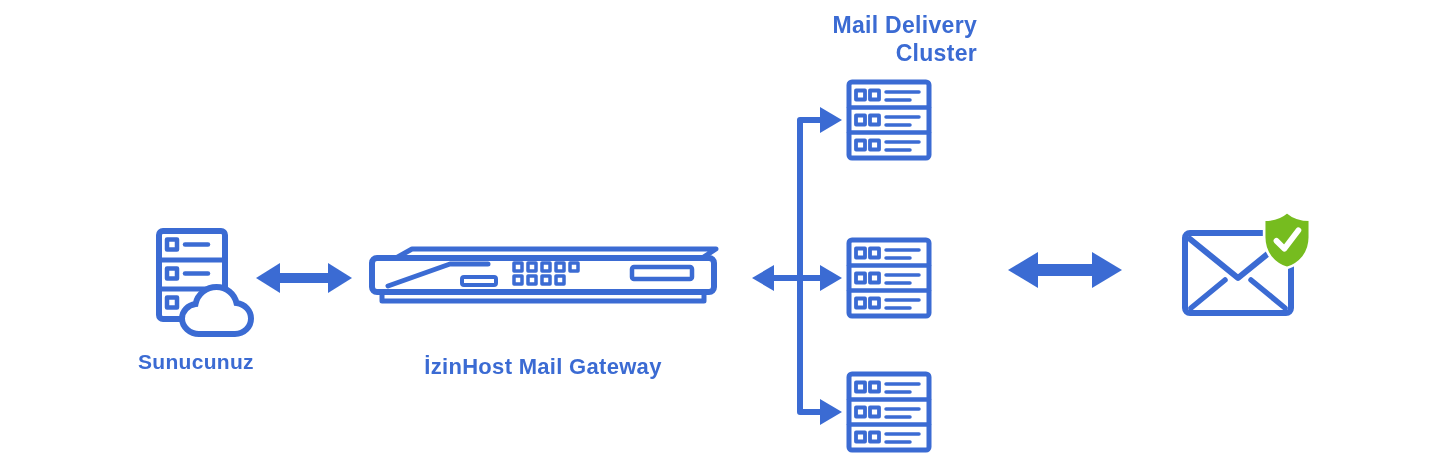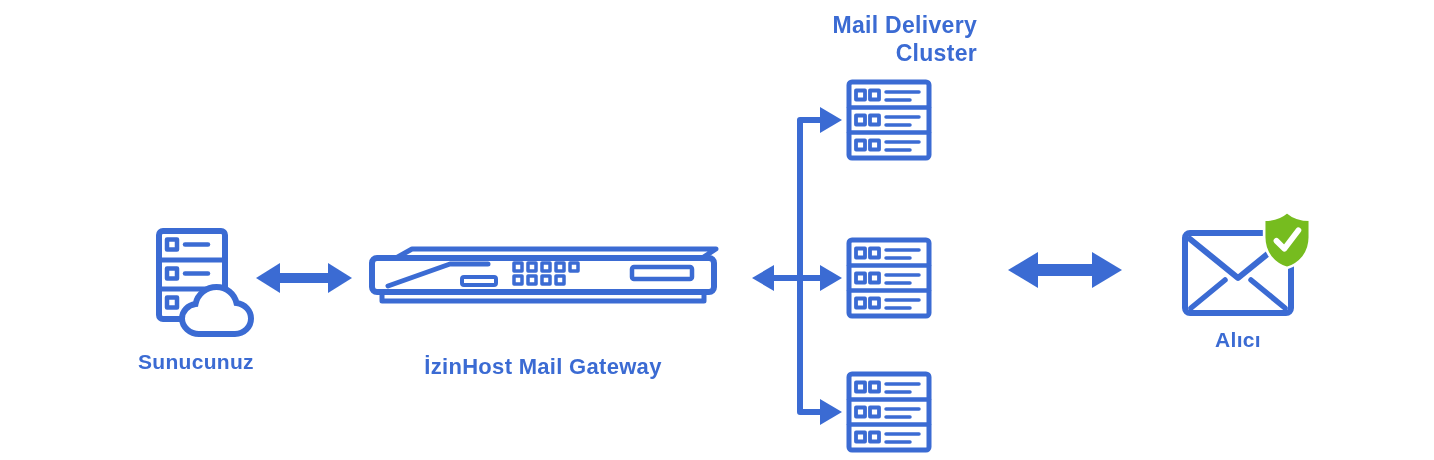--- a/index.html
+++ b/index.html
@@ -167,16 +167,15 @@
         <rect class="sp" stroke-width="6" x="5" y="9" width="106" height="80" rx="5"></rect>
         <path class="sp" stroke-width="6" d="M10,15 L58,54 L106,15"></path>
         <path class="sp" stroke-width="5.5" d="M11,84 L45,56"></path>
         <path class="sp" stroke-width="5.5" d="M105,84 L71,56"></path>
       </svg>
       <svg class="shield-pos" width="58" height="64" viewBox="0 0 66 72">
         <path class="shield" stroke-width="3" d="M33,4 C40,10 50,13 59,13 L59,33 C59,51 48,63 33,68 C18,63 7,51 7,33 L7,13 C16,13 26,10 33,4 Z"></path>
         <path class="check" stroke-width="6.5" d="M21,37 L30,46 L46,25"></path>
       </svg>
     </div>
-    <div class="label">Alıcı</div>
   </div>
 
 </div>
 
 </body></html>

